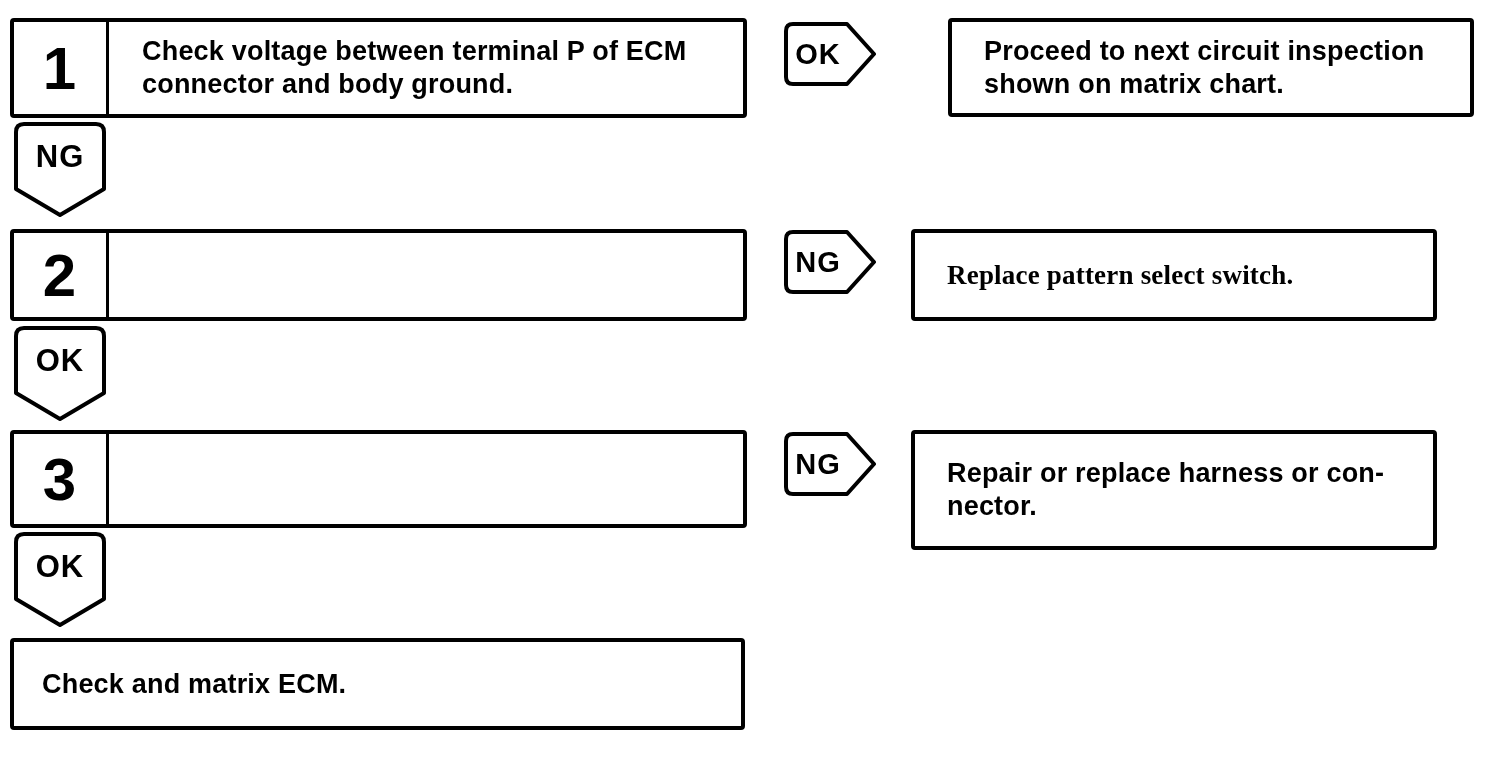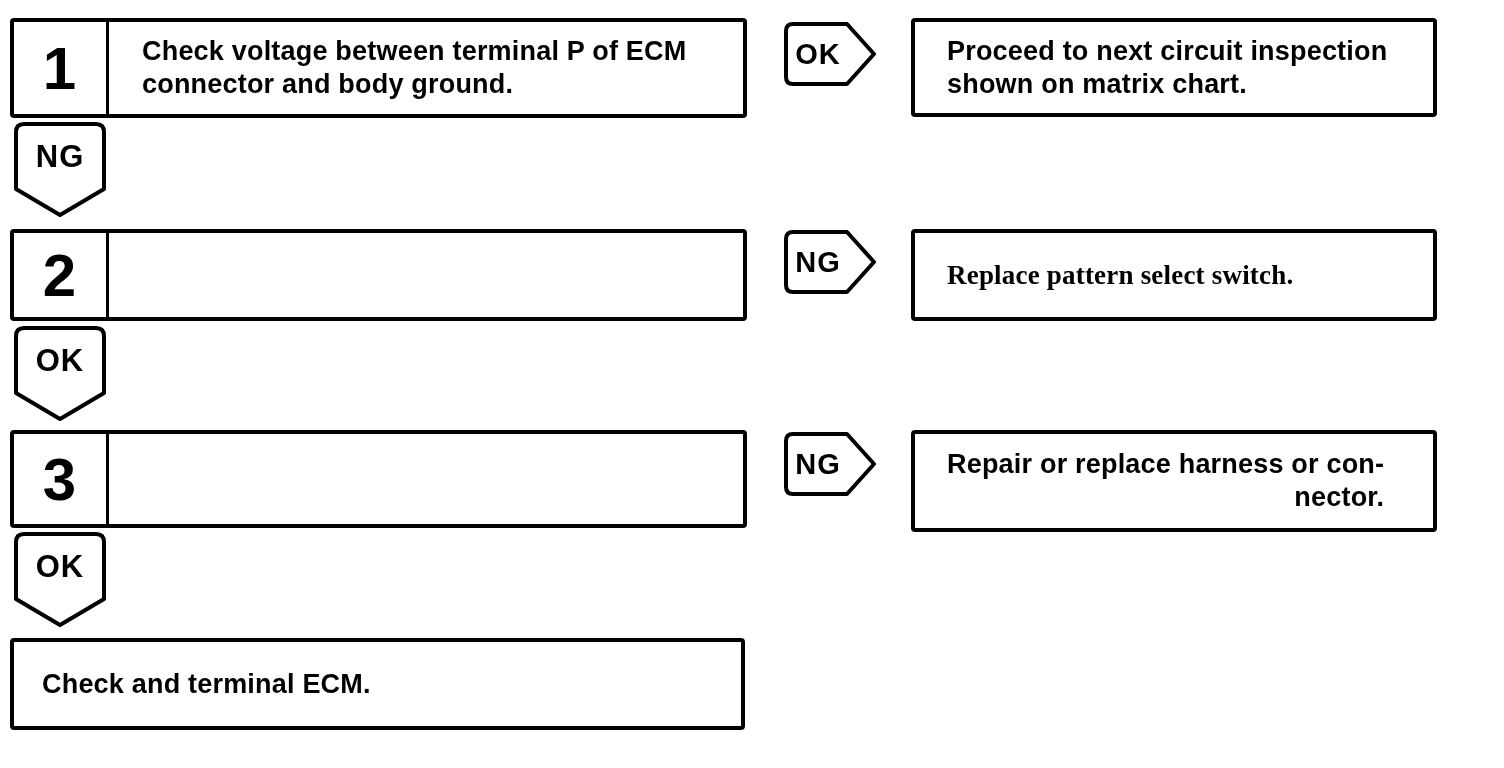--- a/index.html
+++ b/index.html
@@ -53,23 +53,23 @@
   .r2 .step-text { line-height: 33px; }
   
   .final-box { left: 10px; top: 638px; width: 735px; height: 92px; }
   .final-text {
     padding-left: 28px;
     font-size: 27px;
     letter-spacing: 0.2px;
   }
   
   .action-box { left: 911px; width: 526px; }
-  .ab1 { top: 18px;  height: 99px; }
+  .ab1 { top: 18px;  height: 99px; margin-left: 37px; }
   .ab2 { top: 229px; height: 92px; font-family: Liberation Serif, serif; }
-  .ab3 { top: 430px; height: 102px; text-align: right; }
+  .ab3 { top: 430px; height: 120px; }
   .action-text {
     padding-left: 32px;
     padding-right: 10px;
     font-size: 27px;
     line-height: 33px;
     white-space: pre-line;
     letter-spacing: 0.2px;
   }
   
   .down-badge {
@@ -181,14 +181,14 @@
 </div>
 
 <div class="down-badge d3">
   <svg width="92" height="96" viewBox="0 0 92 96">
     <path d="M10,2 H82 Q90,2 90,10 V67 L46,93 L2,67 V10 Q2,2 10,2 Z" fill="#ffffff" stroke="#000000" stroke-width="4" stroke-linejoin="round"></path>
   </svg>
   <span class="lbl">OK</span>
 </div>
 
 <div class="box final-box">
-  <div class="final-text">Check and terminal ECM.</div>
+  <div class="final-text">Check and matrix ECM.</div>
 </div>
 
 </body></html>

